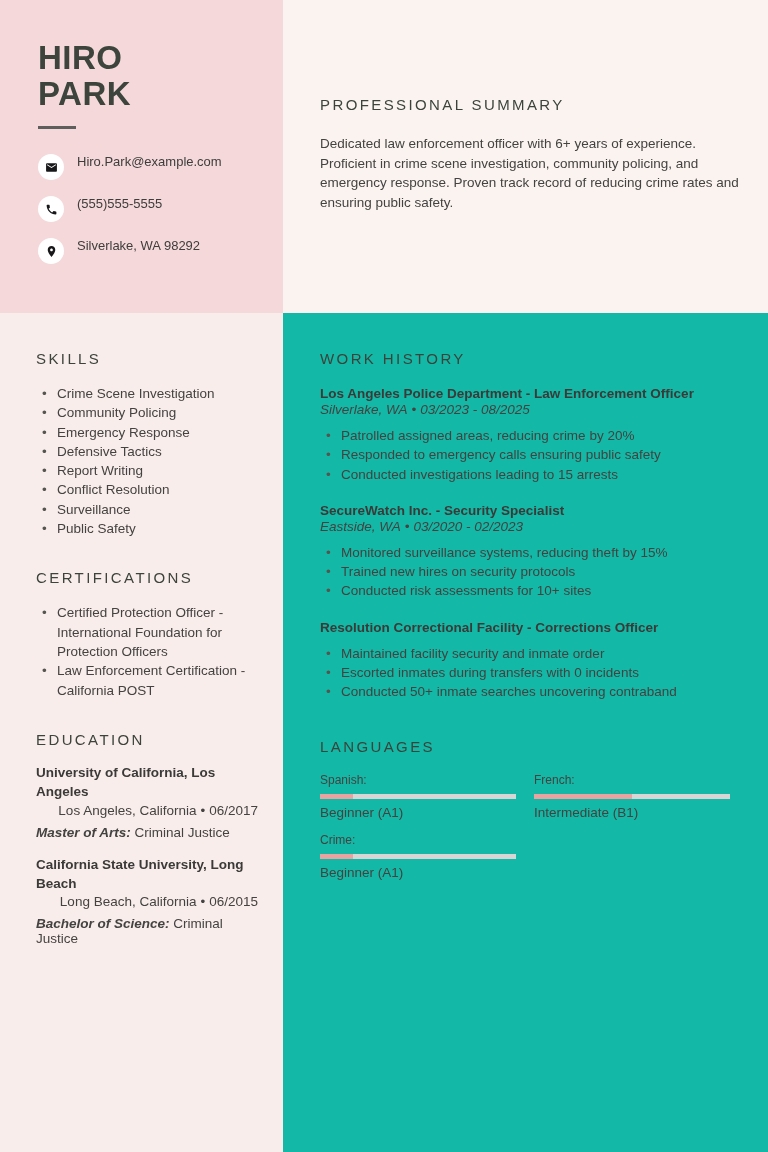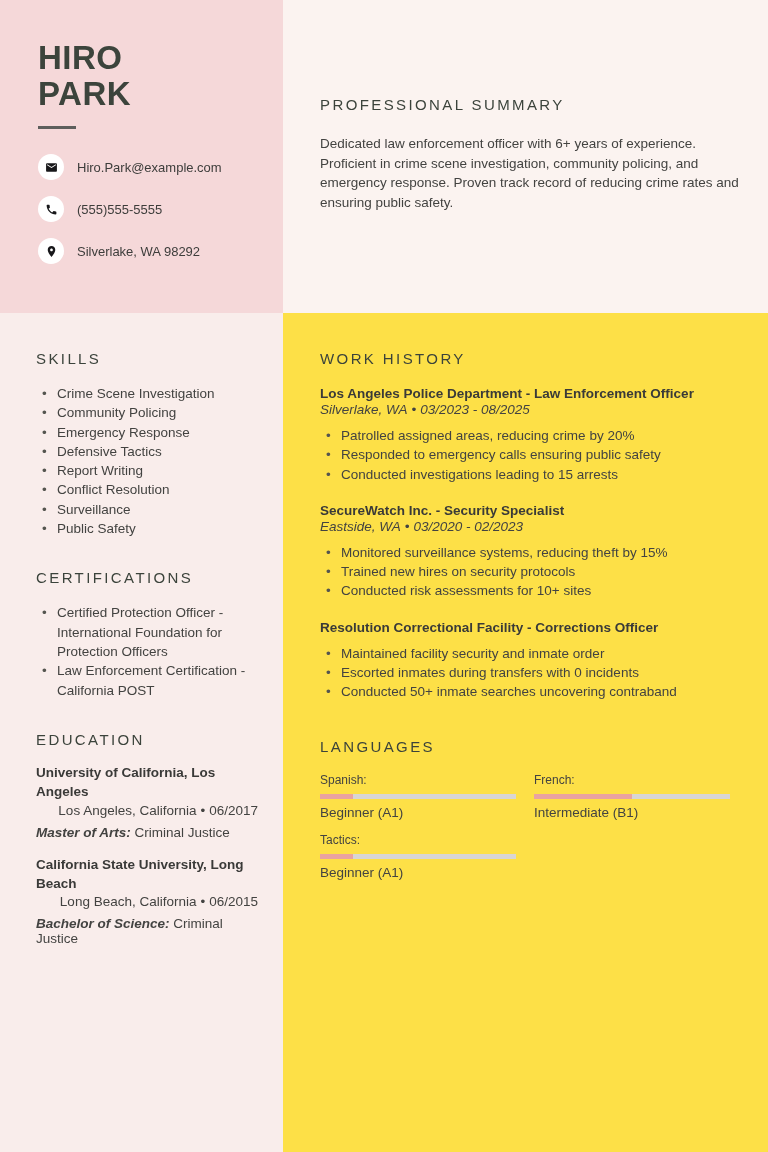--- a/index.html
+++ b/index.html
@@ -1,35 +1,35 @@
 <!DOCTYPE html>
 <html><head>
 <meta charset="utf-8">
 <style>
   * { margin:0; padding:0; box-sizing:border-box; }
   html,body { width:768px; height:1152px; }
   body { font-family:"Liberation Sans", sans-serif; background:#ffffff; }
-  .page { position:relative; width:768px; height:1152px; background:#fde047; overflow:hidden; }
+  .page { position:relative; width:768px; height:1152px; background:#14b8a6; overflow:hidden; }
 
   
   .bg-header-left  { position:absolute; left:0;   top:0;   width:283px; height:313px; background:#f5d8d9; }
   .bg-header-right { position:absolute; left:283px;top:0;  width:485px; height:313px; background:#fbf3f0; }
   .bg-sidebar      { position:absolute; left:0;   top:313px; width:283px; height:839px; background:#f9edeb; }
 
   
   .header-left-content { position:absolute; left:38px; top:40px; width:225px; }
   .summary-content     { position:absolute; left:320px; top:96px; width:420px; }
   .sidebar-content     { position:absolute; left:36px; top:350px; width:222px; }
   .main-content        { position:absolute; left:320px; top:350px; width:418px; }
 
   .name { font-size:33px; font-weight:700; line-height:1.08; color:#3c443c; letter-spacing:.5px; }
   .name-divider { width:38px; height:3px; background:#5e5e5c; margin-top:15px; }
 
   .contact { margin-top:25px; list-style:none; }
-  .contact li { display:flex; align-items:center; margin-bottom:16px; height:26px; }
+  .contact li { display:flex; align-items:flex-start; margin-bottom:16px; height:26px; }
   .cicon { width:26px; height:26px; border-radius:50%; background:#ffffff; display:flex;
            align-items:center; justify-content:center; margin-right:13px; flex:0 0 26px; }
   .cicon svg { width:13px; height:13px; fill:#17171a; }
   .contact .ctext { font-size:13px; color:#3d3d3b; }
 
   .sec-heading { font-size:15px; font-weight:400; letter-spacing:2.4px; color:#3b433b; }
 
   
   ul.dots { list-style:none; margin-top:17px; }
   ul.dots li { position:relative; padding-left:21px; font-size:13.5px; color:#434341; line-height:1.43; }
@@ -221,21 +221,21 @@
           <div class="lang-level">Beginner (A1)</div>
         </div>
         <div>
           <div class="lang-label">French:</div>
           <div class="bar">
             <div class="bar-fill" style="width: 50%;"></div>
           </div>
           <div class="lang-level">Intermediate (B1)</div>
         </div>
         <div>
-          <div class="lang-label">Tactics:</div>
+          <div class="lang-label">Crime:</div>
           <div class="bar">
             <div class="bar-fill" style="width: 17%;"></div>
           </div>
           <div class="lang-level">Beginner (A1)</div>
         </div>
       </div>
     </div>
   </div>
 
 </div>

